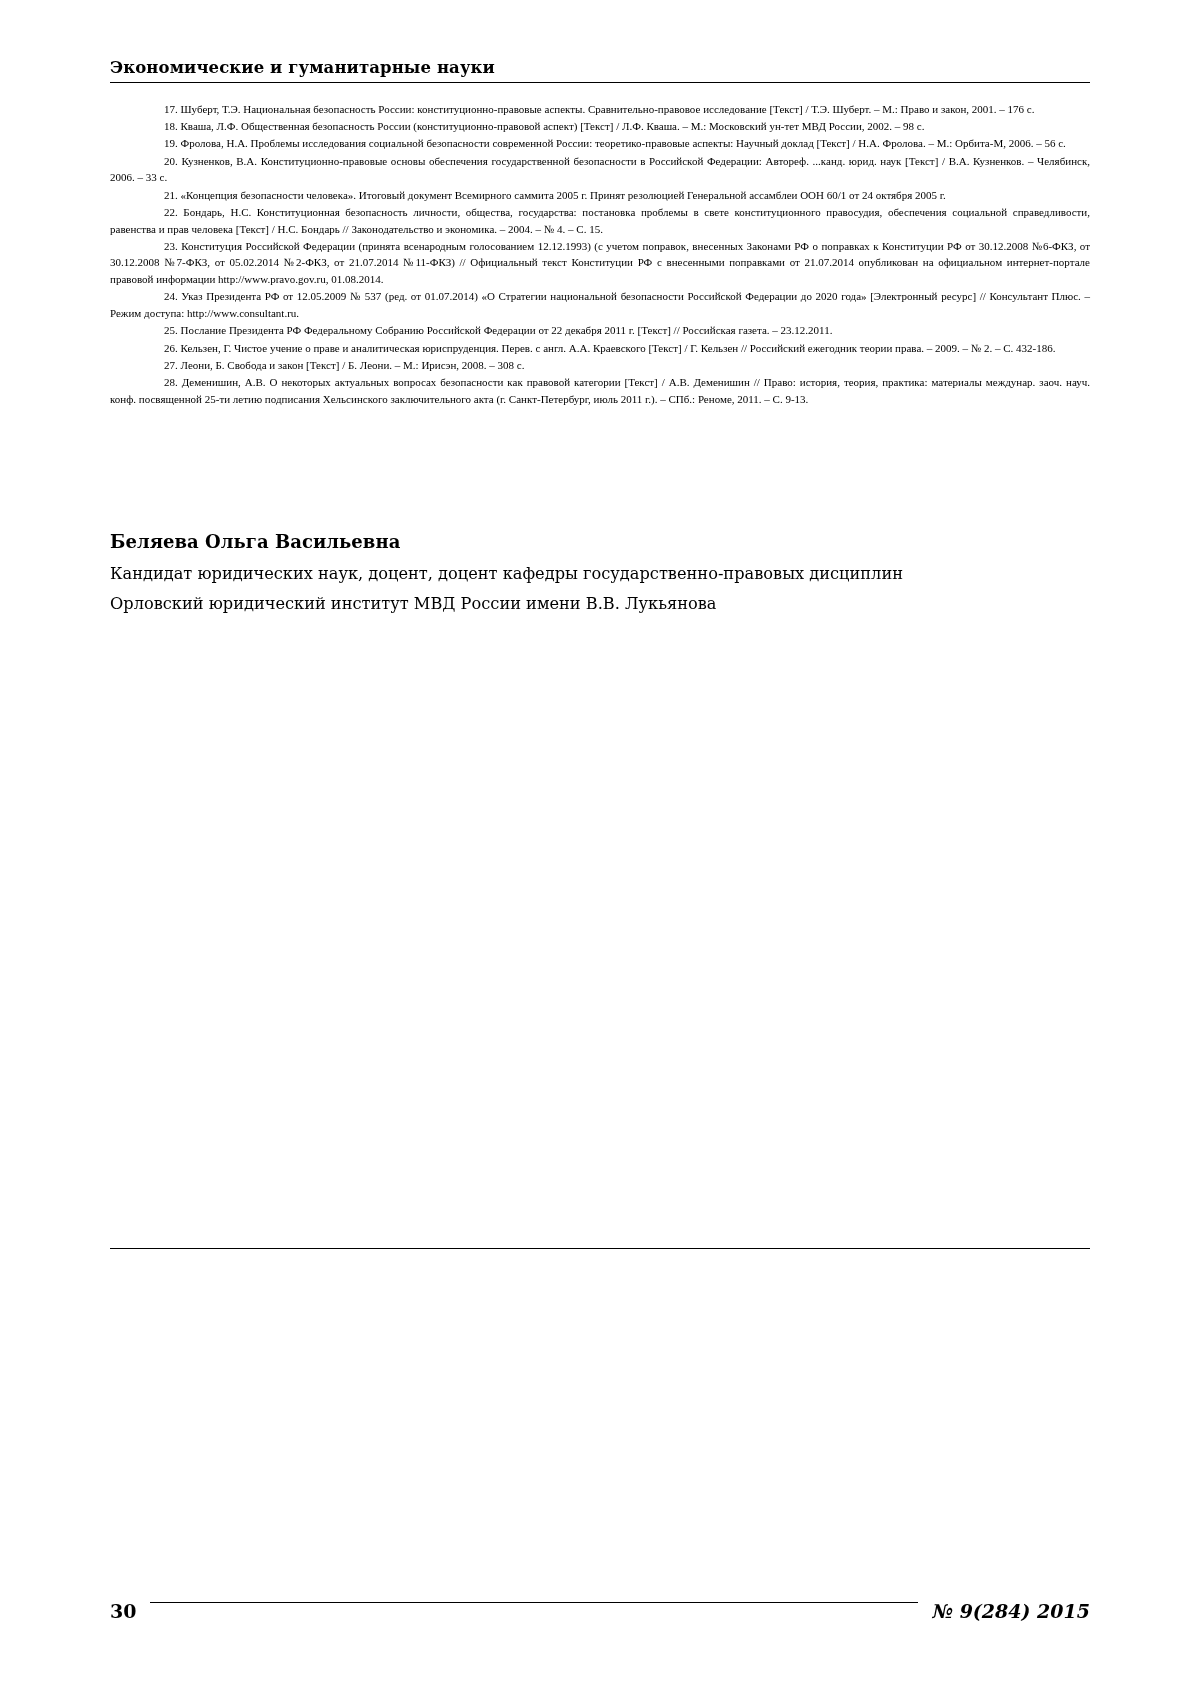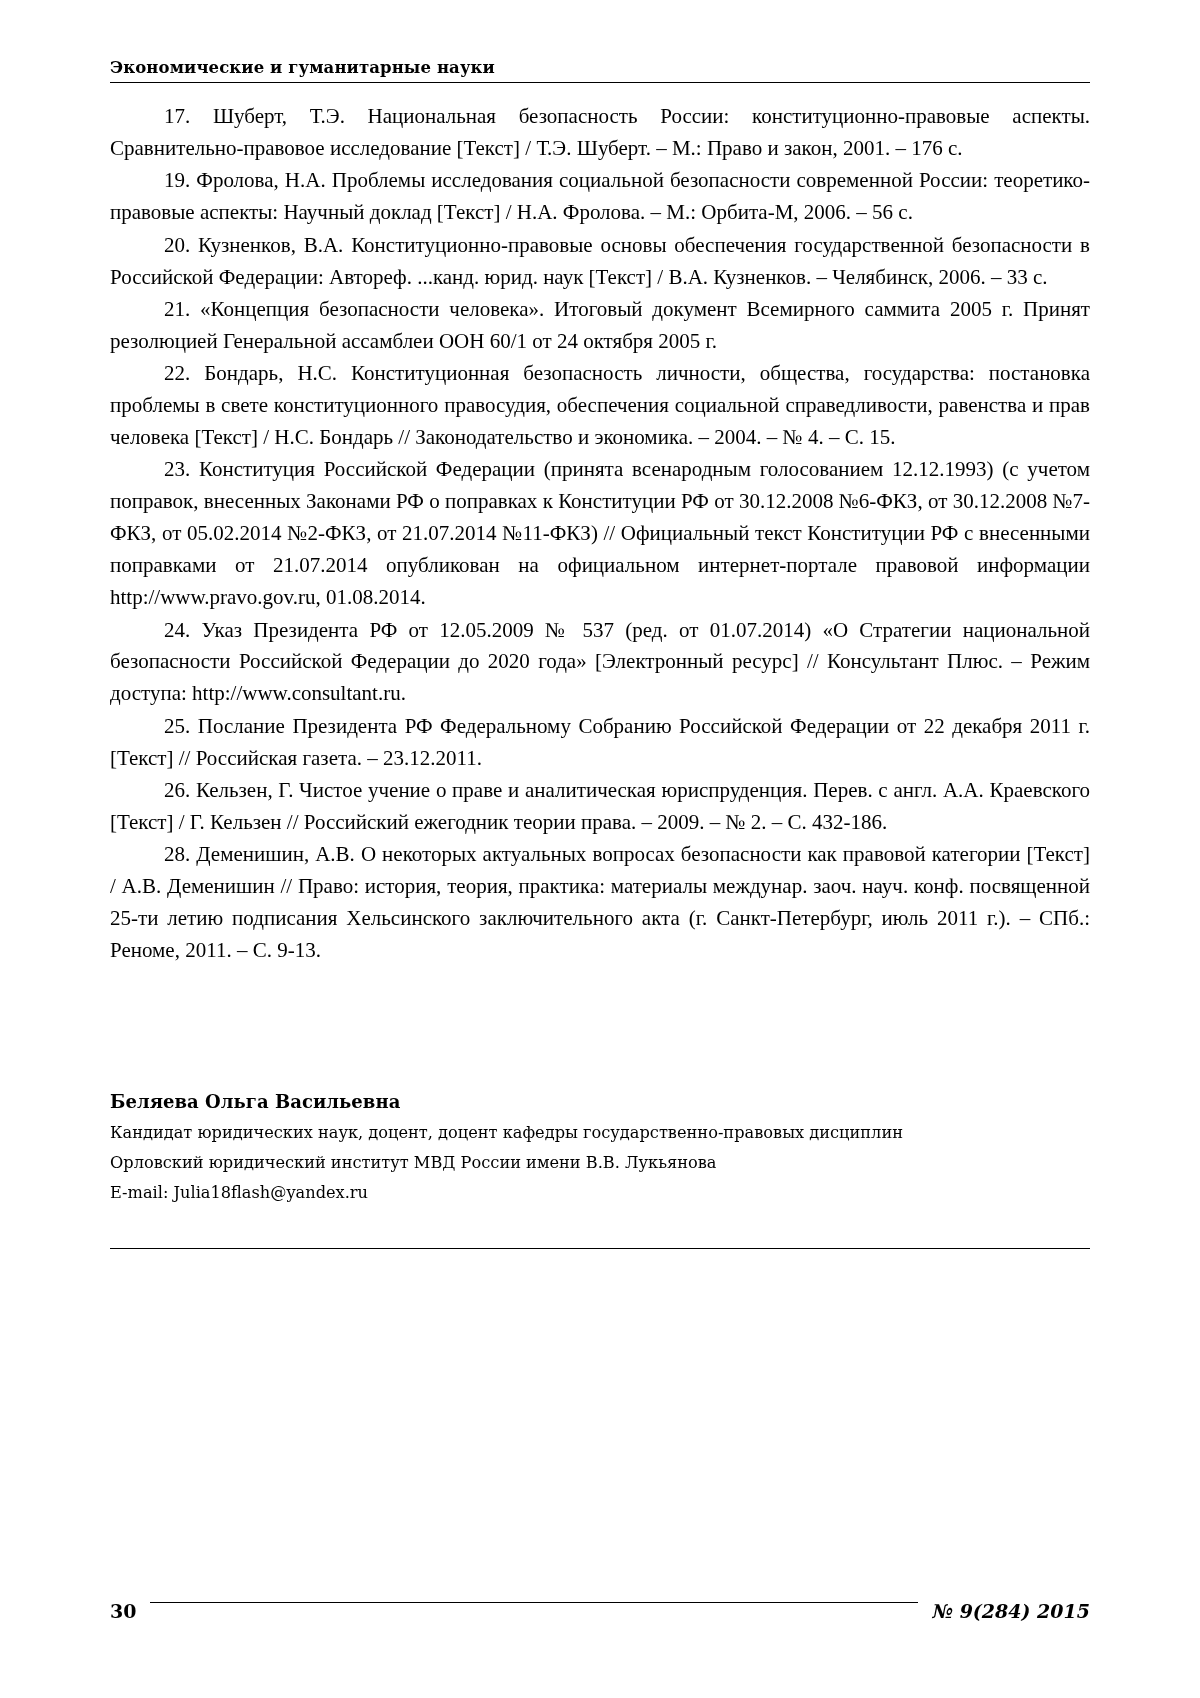--- a/index.html
+++ b/index.html
@@ -39,21 +39,21 @@
   }
   .header-title {
     white-space: nowrap;
   }
   .refs {
     margin-top: 18px;
   }
   .ref {
     text-align: justify;
     text-justify: inter-word;
-    font-size: 21px;
+    font-size: 11px;
     line-height: 1.52;
     text-indent: 54px;
     margin: 0 0 0.5px 0;
     hyphens: none;
   }
   .author-block {
     margin-top: 118px;
     font-family: "DejaVu Serif", serif;
   }
   .author-name {
@@ -112,36 +112,37 @@
 <div class="page">
 
   <div class="content">
 
     <div class="header-row">
       <span class="header-title">Экономические и гуманитарные науки</span>
     </div>
 
     <div class="refs">
       <p class="ref">17. Шуберт, Т.Э. Национальная безопасность России: конституционно-правовые аспекты. Сравнительно-правовое исследование [Текст] / Т.Э. Шуберт. – М.: Право и закон, 2001. – 176 с.</p>
+      <p class="ref">18. Кваша, Л.Ф. Общественная безопасность России (конституционно-правовой аспект) [Текст] / Л.Ф. Кваша. – М.: Московский ун-тет МВД России, 2002. – 98 с.</p>
       <p class="ref">19. Фролова, Н.А. Проблемы исследования социальной безопасности современной России: теоретико-правовые аспекты: Научный доклад [Текст] / Н.А. Фролова. – М.: Орбита-М, 2006. – 56 с.</p>
       <p class="ref">20. Кузненков, В.А. Конституционно-правовые основы обеспечения государственной безопасности в Российской Федерации: Автореф. ...канд. юрид. наук [Текст] / В.А. Кузненков. – Челябинск, 2006. – 33 с.</p>
       <p class="ref">21. «Концепция безопасности человека». Итоговый документ Всемирного саммита 2005 г. Принят резолюцией Генеральной ассамблеи ООН 60/1 от 24 октября 2005 г.</p>
       <p class="ref">22. Бондарь, Н.С. Конституционная безопасность личности, общества, государства: постановка проблемы в свете конституционного правосудия, обеспечения социальной справедливости, равенства и прав человека [Текст] / Н.С. Бондарь // Законодательство и экономика. – 2004. – № 4. – С. 15.</p>
       <p class="ref">23. Конституция Российской Федерации (принята всенародным голосованием 12.12.1993) (с учетом поправок, внесенных Законами РФ о поправках к Конституции РФ от 30.12.2008 №6-ФКЗ, от 30.12.2008 №7-ФКЗ, от 05.02.2014 №2-ФКЗ, от 21.07.2014 №11-ФКЗ) // Официальный текст Конституции РФ с внесенными поправками от 21.07.2014 опубликован на официальном интернет-портале правовой информации http://www.pravo.gov.ru, 01.08.2014.</p>
       <p class="ref">24. Указ Президента РФ от 12.05.2009 № 537 (ред. от 01.07.2014) «О Стратегии национальной безопасности Российской Федерации до 2020 года» [Электронный ресурс] // Консультант Плюс. – Режим доступа: http://www.consultant.ru.</p>
       <p class="ref">25. Послание Президента РФ Федеральному Собранию Российской Федерации от 22 декабря 2011 г. [Текст] // Российская газета. – 23.12.2011.</p>
       <p class="ref">26. Кельзен, Г. Чистое учение о праве и аналитическая юриспруденция. Перев. с англ. А.А. Краевского [Текст] / Г. Кельзен // Российский ежегодник теории права. – 2009. – № 2. – С. 432-186.</p>
+      <p class="ref">27. Леони, Б. Свобода и закон [Текст] / Б. Леони. – М.: Ирисэн, 2008. – 308 с.</p>
       <p class="ref">28. Деменишин, А.В. О некоторых актуальных вопросах безопасности как правовой категории [Текст] / А.В. Деменишин // Право: история, теория, практика: материалы междунар. заоч. науч. конф. посвященной 25-ти летию подписания Хельсинского заключительного акта  (г. Санкт-Петербург, июль 2011 г.). – СПб.: Реноме, 2011. – С. 9-13.</p>
     </div>
 
     <div class="author-block">
       <div class="author-name">Беляева Ольга Васильевна</div>
       <div class="author-line">Кандидат юридических наук, доцент, доцент кафедры государственно-правовых дисциплин</div>
       <div class="author-line">Орловский юридический институт МВД России имени В.В. Лукьянова</div>
-      <div class="author-line">E-mail: Julia18flash@yandex.ru</div>
     </div>
 
   </div>
 
   <div class="mid-rule"></div>
 
   <div class="footer">
     <span class="footer-page">30</span>
     <span class="footer-rule"></span>
     <span class="footer-issue">№ 9(284) 2015</span>

